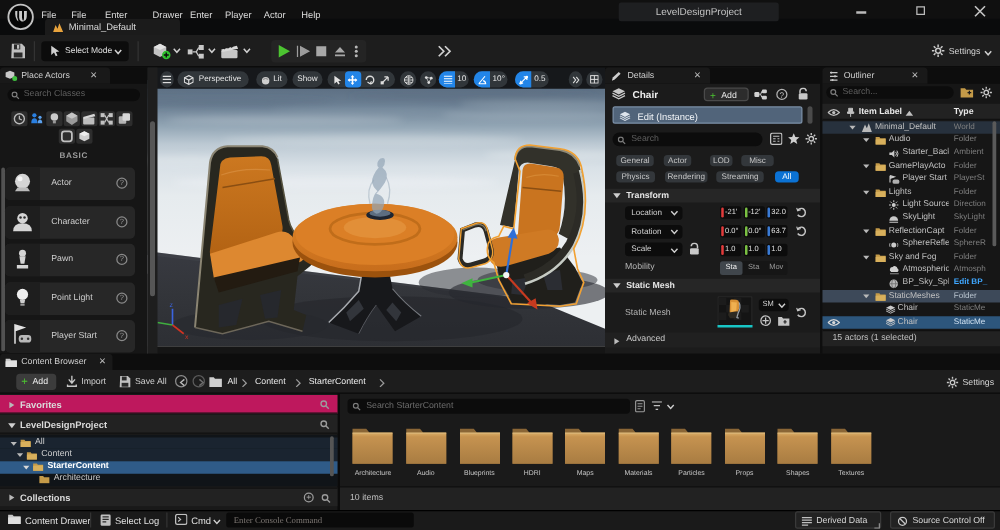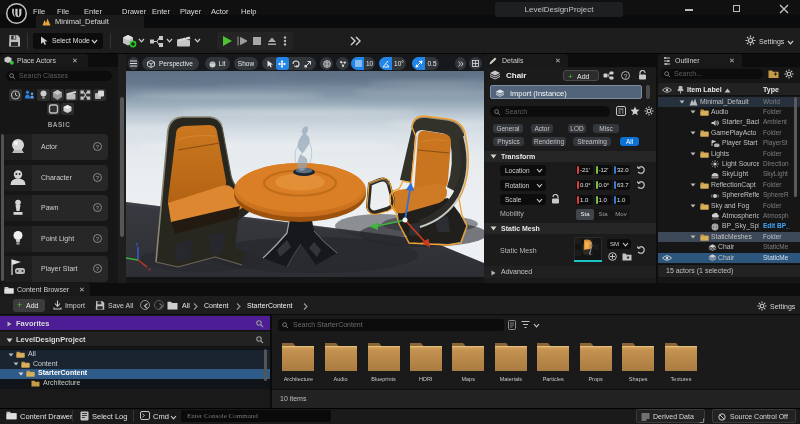--- a/index.html
+++ b/index.html
@@ -509,21 +509,21 @@
 <svg class="abs" style="left:638px;top:70px" width="9" height="10" viewBox="0 0 9 10">
       <path d="M2 4.5 V3 a2.5 2.5 0 0 1 5 0" fill="none" stroke="#c9c9c9" stroke-width="1.2"></path>
       <rect x="1" y="4.5" width="7" height="5" rx="1" fill="#c9c9c9"></rect>
     </svg>
 
 <div class="abs" style="left:490px;top:85px;width:152px;height:14px;background:#51647a;border:1px solid #7b8fa6;border-radius:2px">
  <svg class="abs" style="left:4px;top:3px" width="10" height="9" viewBox="0 0 12 11">
         <path d="M6 0.5 L11 3 L6 5.5 L1 3 Z" fill="#dde4ec"></path>
         <path d="M1 4.5 L6 7 L11 4.5 M1 6.5 L6 9 L11 6.5" stroke="#dde4ec" stroke-width="1" fill="none"></path>
       </svg>
- <span style="position:absolute;left:19px;top:2.5px;font-size:7.5px;color:#f2f5f8">Import (Instance)</span>
+ <span style="position:absolute;left:19px;top:2.5px;font-size:7.5px;color:#f2f5f8">Edit (Instance)</span>
 </div>
 <div class="abs" style="left:646px;top:85px;width:4px;height:14px;background:#4a4a4a;border-radius:2px"></div>
 
 <div class="abs search" style="left:490px;top:106px;width:120px;height:11px;line-height:11px">
  <svg class="abs" style="left:4px;top:2.5px" width="7" height="7" viewBox="0 0 8 8">
         <circle cx="3" cy="3" r="2.2" fill="none" stroke="#7c7c7c" stroke-width="1.1"></circle>
         <path d="M4.8 4.8 L7 7" stroke="#7c7c7c" stroke-width="1.1"></path>
       </svg>
  <span style="margin-left:15px">Search</span>
 </div>
@@ -908,21 +908,21 @@
 <svg class="abs" style="left:757px;top:301px" width="10" height="10" viewBox="0 0 11 11">
       <circle cx="5.5" cy="5.5" r="2" fill="none" stroke="#c9c9c9" stroke-width="1.2"></circle>
       <g stroke="#c9c9c9" stroke-width="1.2">
         <path d="M5.5 0.5 v1.8 M5.5 8.7 v1.8 M0.5 5.5 h1.8 M8.7 5.5 h1.8 M2 2 l1.3 1.3 M7.7 7.7 L9 9 M9 2 L7.7 3.3 M3.3 7.7 L2 9"></path>
       </g>
     </svg>
 <div class="abs" style="left:770px;top:302.5px;font-size:7px;color:#d6d6d6">Settings</div>
 
 <div class="abs" style="left:0;top:315px;width:270px;height:93px;background:#191919"></div>
 <div class="abs" style="left:270px;top:315px;width:2px;height:93px;background:#0b0b0b"></div>
-<div class="abs" style="left:0;top:316px;width:270px;height:15px;background:#4c1d95;border-bottom:1px solid #101010">
+<div class="abs" style="left:0;top:316px;width:270px;height:15px;background:#be185d;border-bottom:1px solid #101010">
  <svg style="position:absolute;left:7px;top:4.5px" width="5" height="6">
         <path d="M0.5 0.5 L4.5 3 L0.5 5.5 Z" fill="#b9b9b9"></path>
       </svg>
  <span style="position:absolute;left:16px;top:3px;font-size:7.5px;font-weight:bold;color:#dadada">Favorites</span>
  <svg style="position:absolute;left:256px;top:4px" width="8" height="8" viewBox="0 0 8 8">
         <circle cx="3" cy="3" r="2.2" fill="none" stroke="#9c9c9c" stroke-width="1.1"></circle>
         <path d="M4.8 4.8 L7 7" stroke="#9c9c9c" stroke-width="1.1"></path>
       </svg>
 </div>
 <div class="abs" style="left:0;top:332px;width:270px;height:15px;background:#222222;border-bottom:1px solid #101010">
@@ -966,20 +966,31 @@
       </svg>
  <span style="position:absolute;left:38px;top:0.5px;font-size:7px;font-weight:bold;color:#ffffff">StarterContent</span>
 </div>
 <div class="abs" style="left:0;top:378.5px;width:270px;height:9.5px">
  <svg style="position:absolute;left:31px;top:1.5px" width="9" height="7" viewBox="0 0 9 7">
         <path d="M0.5 0.8 h3 l0.8 1 h4.2 v4.7 h-8 Z" fill="#c49a48"></path>
       </svg>
  <span style="position:absolute;left:43px;top:0.5px;font-size:7px;color:#c8c8c8">Architecture</span>
 </div>
 <div class="abs" style="left:264px;top:349px;width:3px;height:32px;background:#555;border-radius:1.5px;z-index:6"></div>
+<div class="abs" style="left:0;top:389.5px;width:270px;height:15px;background:#222222;border-top:1px solid #101010">
+ <svg style="position:absolute;left:7px;top:4.5px" width="5" height="6">
+        <path d="M0.5 0.5 L4.5 3 L0.5 5.5 Z" fill="#b9b9b9"></path>
+      </svg>
+ <span style="position:absolute;left:16px;top:3px;font-size:7.5px;font-weight:bold;color:#dadada">Collections</span>
+ <div style="position:absolute;left:243px;top:3.5px;width:8px;height:8px;border:1px solid #9c9c9c;border-radius:50%;color:#b0b0b0;font-size:7px;text-align:center;line-height:8px">+</div>
+ <svg style="position:absolute;left:257px;top:4px" width="8" height="8" viewBox="0 0 8 8">
+        <circle cx="3" cy="3" r="2.2" fill="none" stroke="#9c9c9c" stroke-width="1.1"></circle>
+        <path d="M4.8 4.8 L7 7" stroke="#9c9c9c" stroke-width="1.1"></path>
+      </svg>
+</div>
 
 <div class="abs search" style="left:278px;top:319px;width:226px;height:12px;line-height:12px;border-radius:3px">
  <svg class="abs" style="left:4px;top:2.5px" width="7" height="7" viewBox="0 0 8 8">
         <circle cx="3" cy="3" r="2.2" fill="none" stroke="#7c7c7c" stroke-width="1.1"></circle>
         <path d="M4.8 4.8 L7 7" stroke="#7c7c7c" stroke-width="1.1"></path>
       </svg>
  <span style="margin-left:15px;color:#6c6c6c">Search StarterContent</span>
 </div>
 <svg class="abs" style="left:508px;top:320px" width="8" height="10" viewBox="0 0 8 10">
       <rect x="0.5" y="0.5" width="7" height="9" rx="1" fill="none" stroke="#9a9a9a" stroke-width="0.9"></rect>

